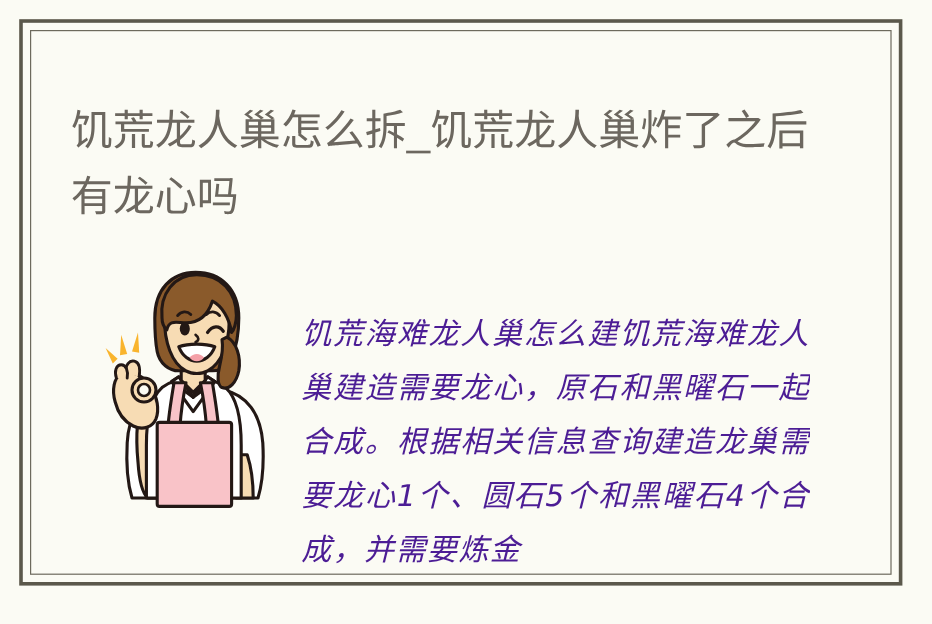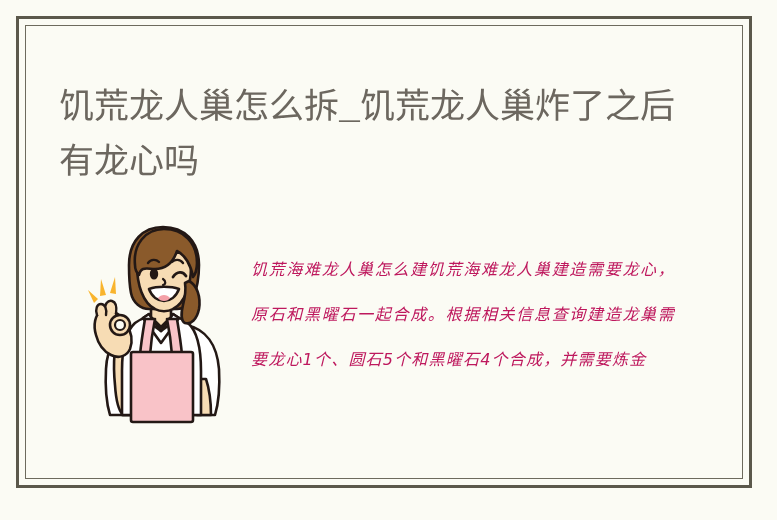--- a/index.html
+++ b/index.html
@@ -39,21 +39,21 @@
   #page-title {
     position: absolute;
     left: 40px;
     top: 40px;
     width: 640px;
     font-size: 35px;
     line-height: 55px;
     color: #6c675f;
     letter-spacing: 0px;
     font-weight: 400;
-    font-family: Liberation Mono, monospace;
+    font-family: Liberation Sans, sans-serif;
     white-space: pre-line;
   }
 
   
   #article-body {
     position: absolute;
     left: 24px;
     top: 178px;
     right: 24px;
     bottom: 14px;
@@ -68,23 +68,23 @@
     height: 215px;
   }
   #illustration svg { display: block; width: 100%; height: 100%; }
 
   
   #article-paragraph {
     position: absolute;
     left: 208px;
     top: 34px;
     width: 424px;
-    font-size: 16px;
+    font-size: 25px;
     line-height: 45px;
-    color: #be185d;
+    color: #4c1d95;
     font-family: "DejaVu Sans", "Liberation Sans", sans-serif;
     font-style: italic;
     letter-spacing: 1.2px;
     text-align: justify;
     word-break: break-all;
     overflow: hidden;
     max-height: 230px;
   }
 </style>
 </head>

